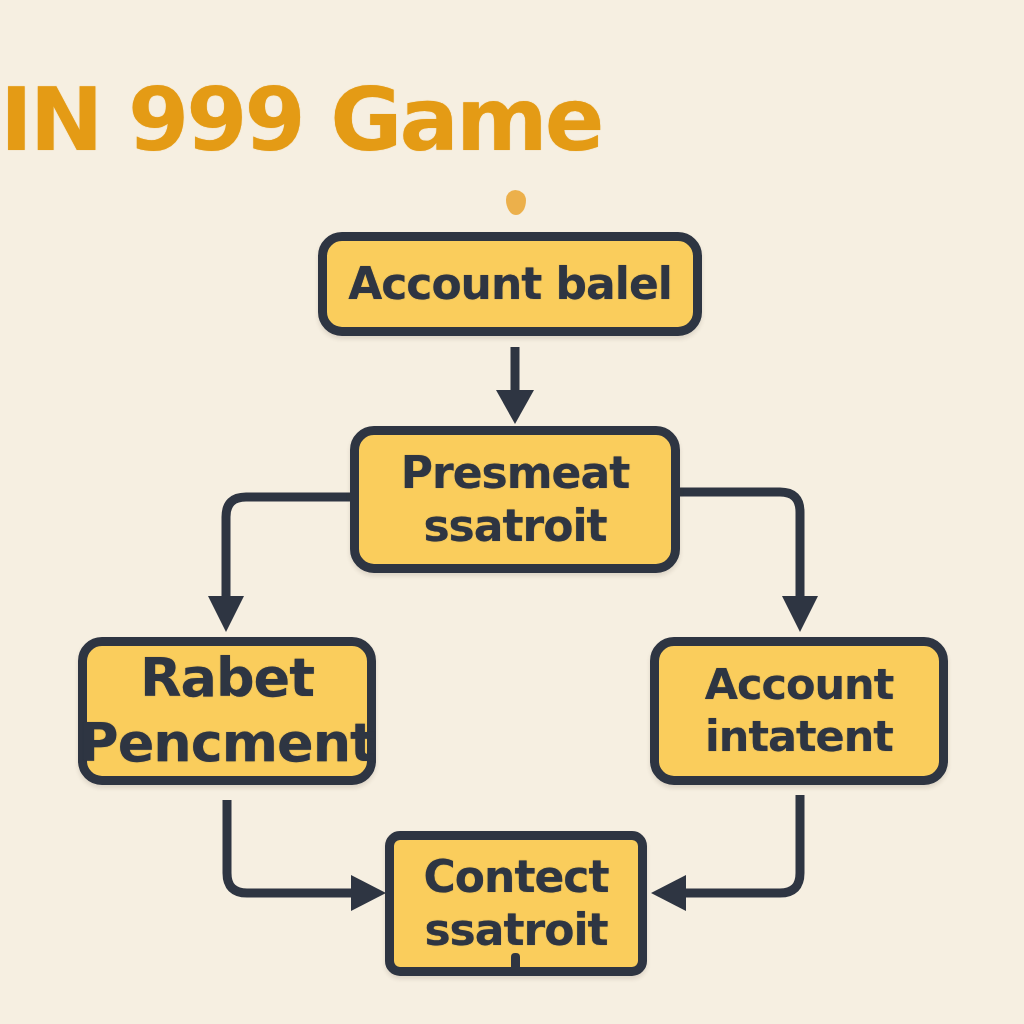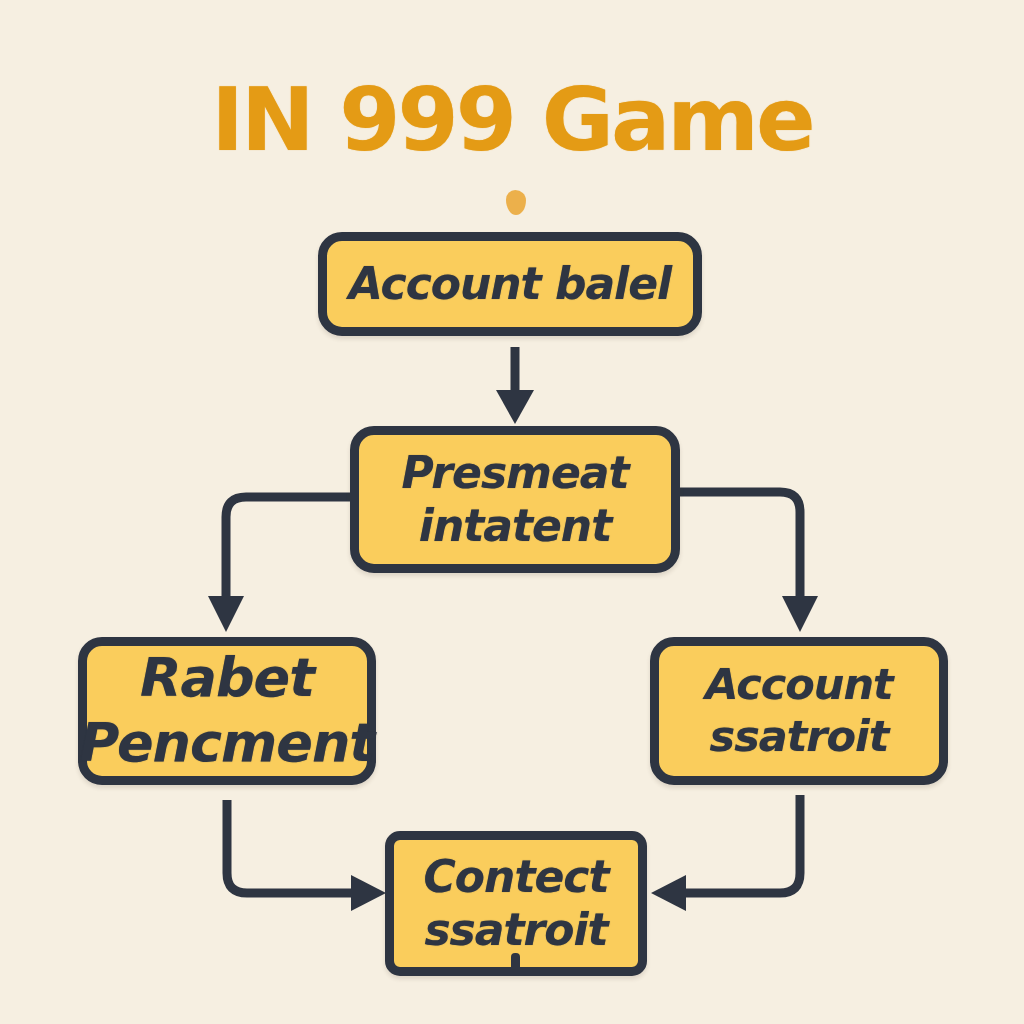--- a/index.html
+++ b/index.html
@@ -20,21 +20,20 @@
     width: 1024px;
     height: 1024px;
     background: var(--background);
     overflow: hidden;
   }
   .title {
     position: absolute;
     left: 0;
     top: 68px;
     width: 1024px;
-    text-align: center;
     font-size: 88px;
     font-weight: bold;
     letter-spacing: -3px;
     color: var(--title-color);
     text-shadow: 0 0 1px rgba(228,155,21,0.6);
   }
   .title-dot {
     position: absolute;
     left: 506px;
     top: 190px;
@@ -53,21 +52,20 @@
     align-items: center;
     justify-content: center;
     text-align: center;
     color: var(--ink);
     font-weight: bold;
     letter-spacing: -1px;
     white-space: pre-line;
     line-height: 1.2;
     box-shadow: 0 3px 4px rgba(70,60,40,0.14);
     text-shadow: 0 0 1px rgba(46,53,66,0.55);
-    font-style: italic;
   }
   .node-1 { left: 318px; top: 232px; width: 384px; height: 104px; font-size: 44px; }
   .node-2 { left: 350px; top: 426px; width: 330px; height: 147px; font-size: 44px; }
   .node-3 { left:  78px; top: 637px; width: 298px; height: 148px; font-size: 54px; }
   .node-4 { left: 650px; top: 637px; width: 298px; height: 148px; font-size: 43px; }
   .node-5 { left: 385px; top: 831px; width: 262px; height: 145px; font-size: 44px; border-radius: 15px; }
   .arrows {
     position: absolute;
     left: 0; top: 0;
     width: 1024px;
@@ -126,31 +124,31 @@
       <polygon points="686,875 686,911 651,893"></polygon>
     </g>
   </svg>
 
   <div class="node node-1">
     <span>Account balel</span>
   </div>
 
   <div class="node node-2">
     <span>Presmeat
-intatent</span>
+ssatroit</span>
   </div>
 
   <div class="node node-3">
     <span>Rabet
 Pencment</span>
   </div>
 
   <div class="node node-4">
     <span>Account
-ssatroit</span>
+intatent</span>
   </div>
 
   <div class="node node-5">
     <span>Contect
 ssatroit</span>
   </div>
 
   <div class="bottom-stub"></div>
 
 </div>

